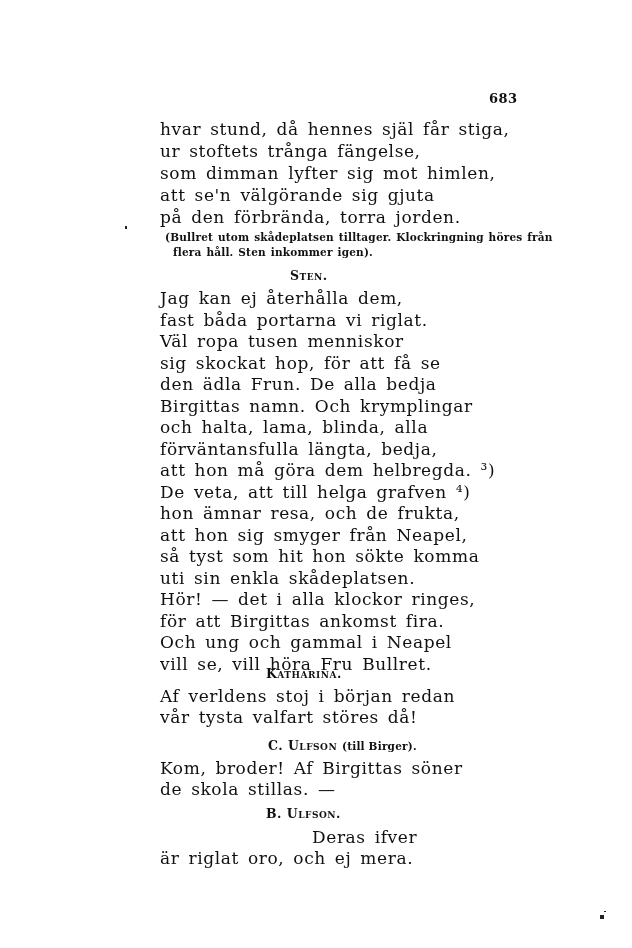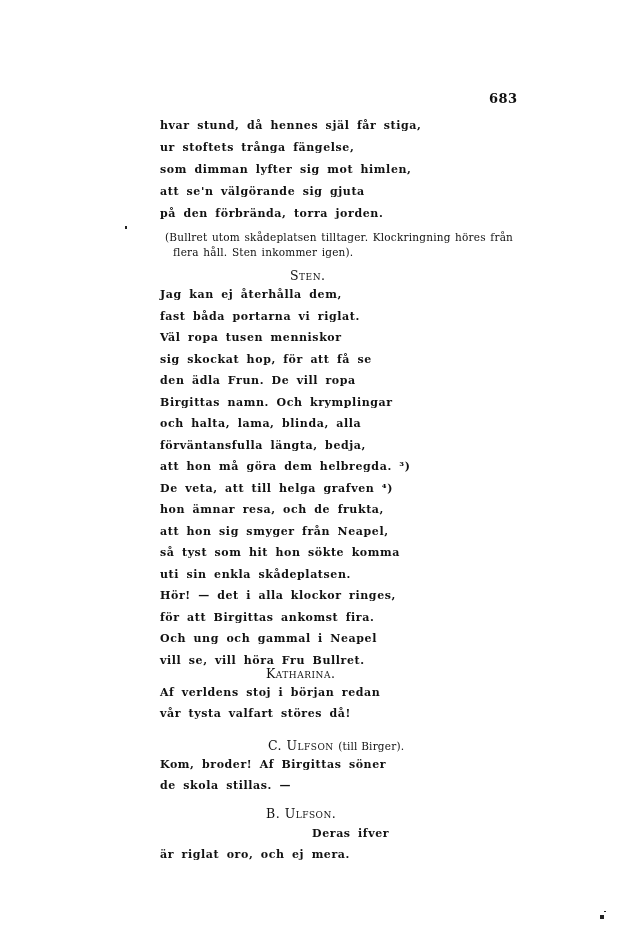--- a/index.html
+++ b/index.html
@@ -13,41 +13,41 @@
   }
   .page-number {
     position: absolute;
     left: 489px; top: 91px;
     font-size: 13px; font-weight: bold;
     letter-spacing: 0.5px;
   }
   .line {
     position: absolute;
     left: 160px;
-    font-size: 11px;
-    font-weight: bold;
+    font-size: 17px;
+    font-weight: normal;
     white-space: nowrap;
     letter-spacing: 0.6px;
     word-spacing: 3px;
     transform-origin: left top;
   }
   .stage {
     position: absolute;
     left: 165px;
     font-size: 10.5px;
-    font-weight: normal;
+    font-weight: bold;
     white-space: nowrap;
     letter-spacing: 0.2px;
     word-spacing: 1px;
   }
   .stage.indent { left: 173px; }
   .speaker {
     position: absolute;
     font-size: 12.5px;
-    font-weight: normal;
+    font-weight: bold;
     font-variant: small-caps;
     white-space: nowrap;
     letter-spacing: 0.5px;
   }
   .speaker .note {
     font-variant: normal;
     font-size: 10.5px;
     letter-spacing: 0.2px;
   }
   .mark {
@@ -69,21 +69,21 @@
   <div class="line" style="top:207px">på den förbrända, torra jorden.</div>
 
   <div class="stage" style="top:231px">(Bullret utom skådeplatsen tilltager.  Klockringning höres från</div>
   <div class="stage indent" style="top:246px">flera håll.  Sten inkommer igen).</div>
 
   <div class="speaker" style="left:290px; top:268px">Sten.</div>
   <div class="line" style="top:288px">Jag kan ej återhålla dem,</div>
   <div class="line" style="top:310px">fast båda portarna vi riglat.</div>
   <div class="line" style="top:331px">Väl ropa tusen menniskor</div>
   <div class="line" style="top:353px">sig skockat hop, för att få se</div>
-  <div class="line" style="top:374px">den ädla Frun.  De vill ropa</div>
+  <div class="line" style="top:374px">den ädla Frun.  De alla bedja</div>
   <div class="line" style="top:396px">Birgittas namn.  Och krymplingar</div>
   <div class="line" style="top:417px">och halta, lama, blinda, alla</div>
   <div class="line" style="top:439px">förväntansfulla längta, bedja,</div>
   <div class="line" style="top:460px">att hon må göra dem helbregda. ³)</div>
   <div class="line" style="top:482px">De veta, att till helga grafven ⁴)</div>
   <div class="line" style="top:503px">hon ämnar resa, och de frukta,</div>
   <div class="line" style="top:525px">att hon sig smyger från Neapel,</div>
   <div class="line" style="top:546px">så tyst som hit hon sökte komma</div>
   <div class="line" style="top:568px">uti sin enkla skådeplatsen.</div>
   <div class="line" style="top:589px">Hör! — det i alla klockor ringes,</div>

